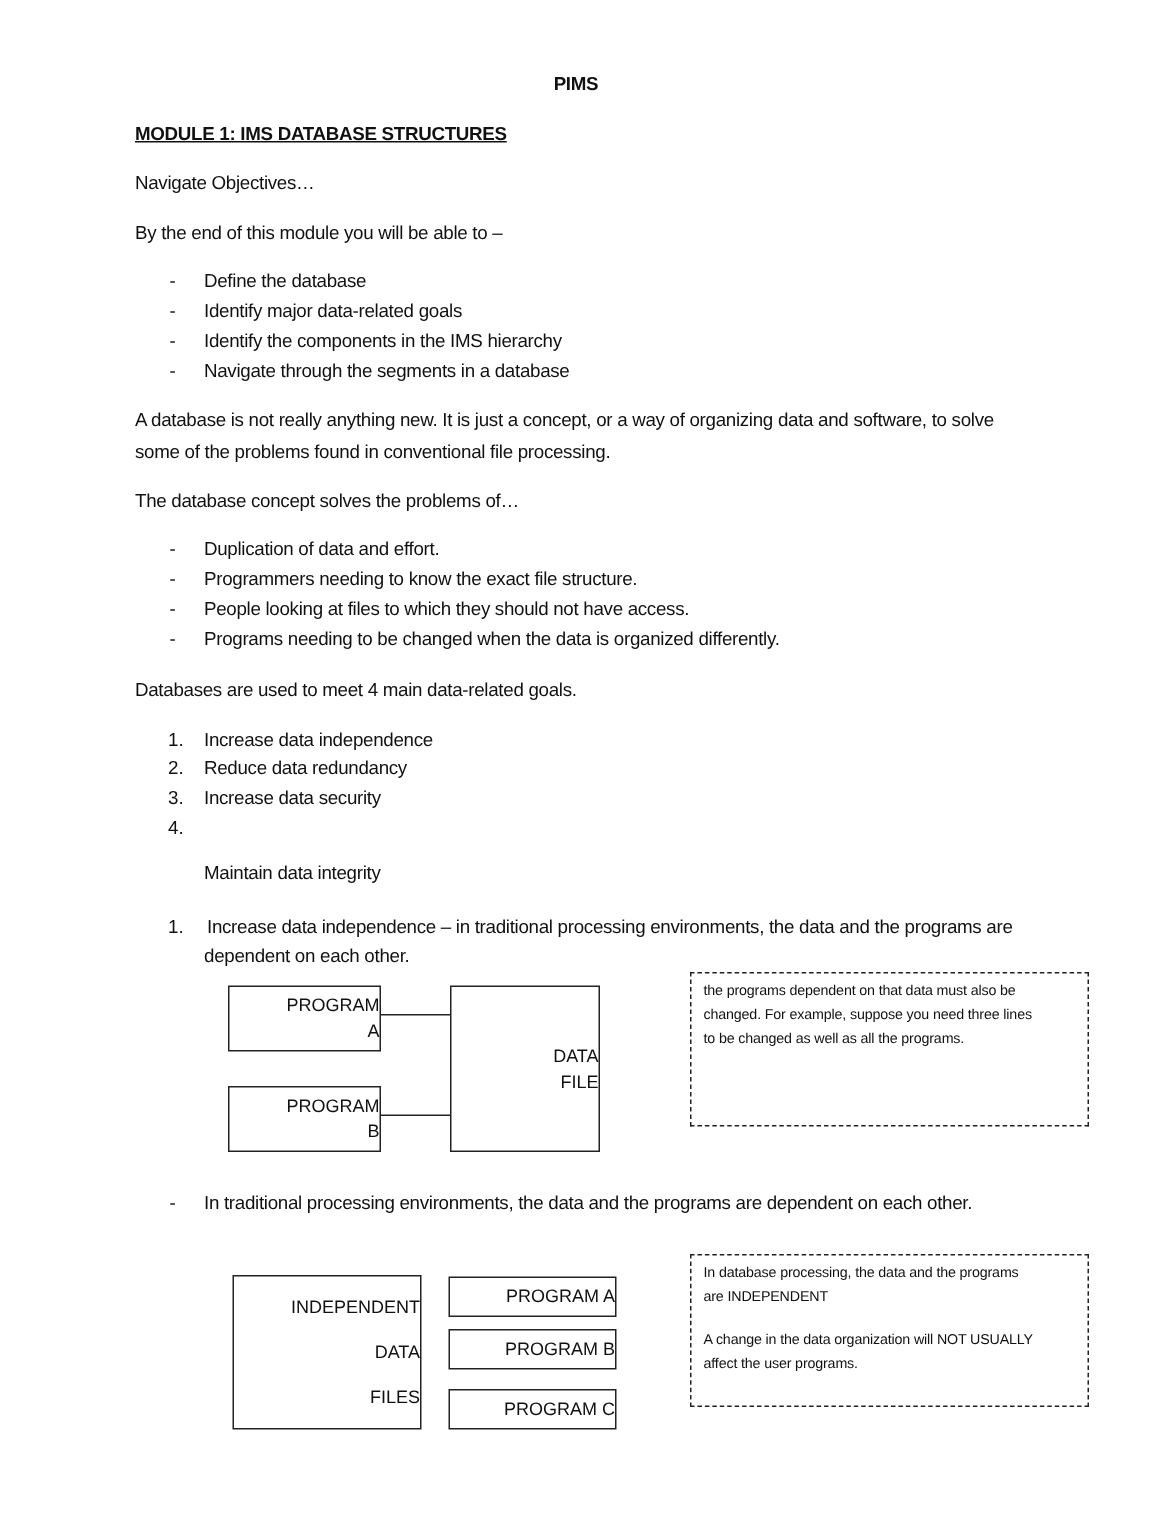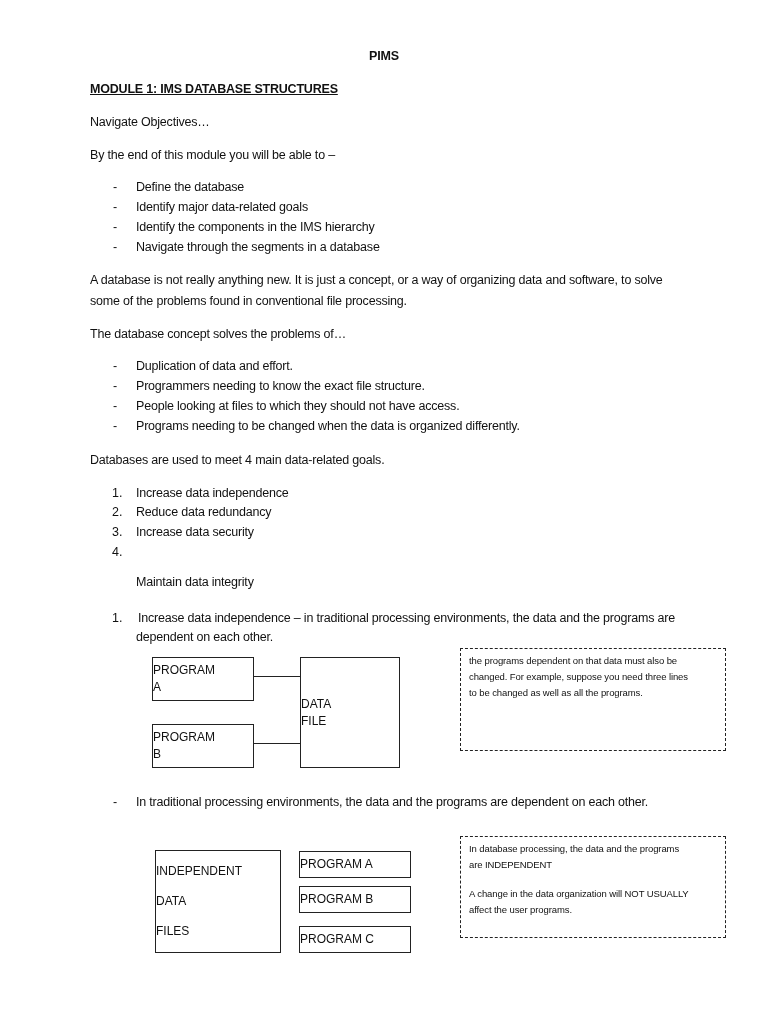--- a/index.html
+++ b/index.html
@@ -6,21 +6,21 @@
     body {
       width: 768px; height: 1024px; background: #ffffff; position: relative; overflow: hidden;
       font-family: "Liberation Sans", sans-serif; color: #111111;
     }
     .t { position: absolute; font-size: 12.5px; white-space: nowrap; letter-spacing: -0.2px; }
     .title { font-weight: bold; left: 0; width: 768px; text-align: center; top: 49px; font-size: 12.5px; }
     .module { font-weight: bold; text-decoration: underline; left: 90px; top: 82px; }
     .dash { position: absolute; left: 113px; font-size: 12.5px; }
     .item { position: absolute; left: 136px; font-size: 12.5px; white-space: nowrap; letter-spacing: -0.2px; }
     .num { position: absolute; left: 112px; font-size: 12.5px; }
-    .box { position: absolute; border: 1px solid #222; box-sizing: border-box; display: flex; flex-direction: column; align-items: flex-start; justify-content: center; font-size: 12px; text-align: center; line-height: 17px; }
+    .box { position: absolute; border: 1px solid #222; box-sizing: border-box; display: flex; flex-direction: column; align-items: flex-end; justify-content: center; font-size: 12px; text-align: center; line-height: 17px; }
     .line { position: absolute; height: 1px; background: #222; }
     .note { position: absolute; border: 1.5px dashed #222; box-sizing: border-box; font-size: 9.5px; line-height: 16px; padding: 4px 8px; letter-spacing: -0.1px; }
     .note p { margin: 0; }
   </style>
 </head>
 <body>
 
 <div>
   <div class="t title">PIMS</div>
   <div class="t module">MODULE 1: IMS DATABASE STRUCTURES</div>

